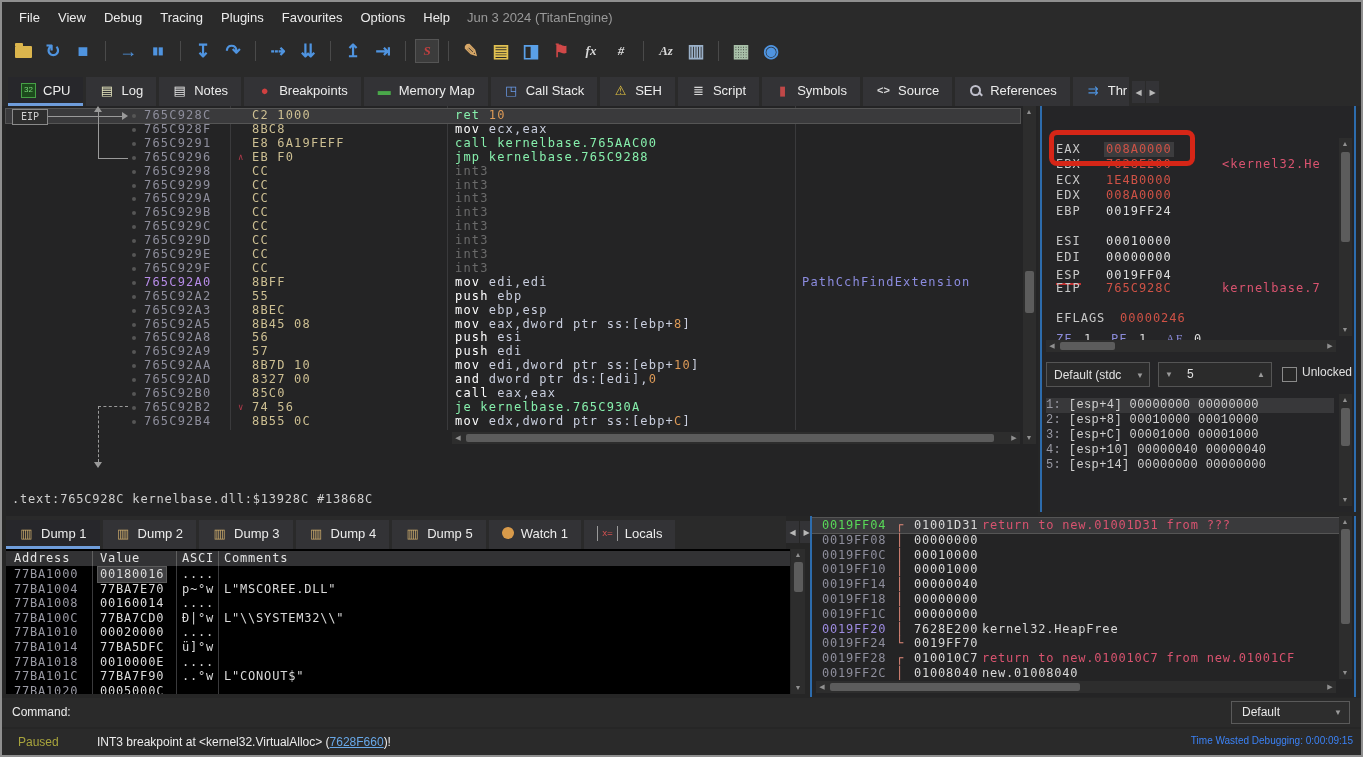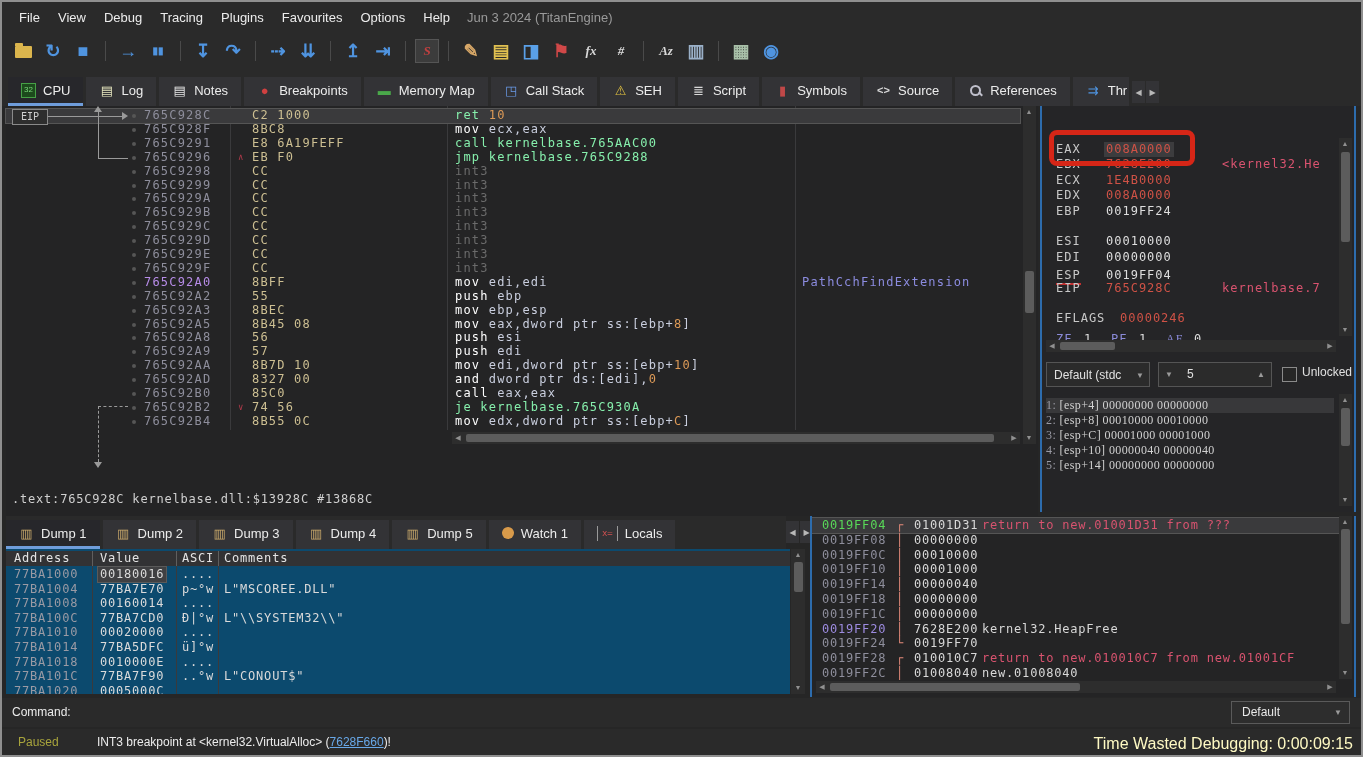--- a/index.html
+++ b/index.html
@@ -101,29 +101,29 @@
                  box-sizing:border-box;white-space:nowrap;overflow:hidden}
   #conv-dropdown .caret{position:absolute;right:5px;top:0;color:#9a9a9a;font-size:8px}
   #arg-spinner{position:absolute;left:116px;top:256px;width:114px;height:25px;background:#2b2b2b;
                border:1px solid #555;box-sizing:border-box;font-size:12px;color:#e0e0e0}
   #arg-spinner .dn{position:absolute;left:6px;top:0;line-height:23px;font-size:8px;color:#9a9a9a}
   #arg-spinner .val{position:absolute;left:28px;top:0;line-height:23px}
   #arg-spinner .up{position:absolute;right:6px;top:0;line-height:23px;font-size:8px;color:#9a9a9a}
   #unlock-box{position:absolute;left:240px;top:261px;width:13px;height:13px;border:1px solid #8a8a8a;background:#262626}
   #unlock-label{position:absolute;left:260px;top:259px;font-size:12px;color:#e0e0e0}
   .arow{position:absolute;left:4px;width:288px;height:15px;font-size:12px;letter-spacing:0.4px;
-        font-family:Liberation Serif, serif;line-height:15px;color:#d2d2d2;white-space:nowrap}
+        font-family:Liberation Mono, monospace;line-height:15px;color:#d2d2d2;white-space:nowrap}
   .arow.asel{background:#38383a}
   .arow .ai{color:#9a9aa4}
 
   
   #dump-tabbar{position:absolute;left:6px;top:516px;width:780px;height:33px;background:#2a2a2a;
                display:flex;align-items:flex-end}
   #dump-arrows{position:absolute;left:786px;top:521px;display:flex}
-  #dump-panel{position:absolute;left:6px;top:549px;width:784px;height:145px;background:#0c4a6e;overflow:hidden}
+  #dump-panel{position:absolute;left:6px;top:549px;width:784px;height:145px;background:#000000;overflow:hidden}
   #dump-header{position:absolute;left:0;top:2px;width:784px;height:15px;background:#323234}
   .dh{position:absolute;top:0;font-size:12px;letter-spacing:0.8px;color:#e4e4e4;
       font-family:"DejaVu Sans Mono",monospace;line-height:15px}
   .dcol{position:absolute;top:2px;width:1px;height:143px;background:#3a3a3c}
   .dcol.hdr{height:15px;background:#5f5f5f;z-index:2}
   .durow{position:absolute;left:0;width:784px;height:14.6px;font-size:12px;letter-spacing:0.8px;
          font-family:"DejaVu Sans Mono",monospace;line-height:14.6px;white-space:nowrap}
   .da{position:absolute;left:8px;color:#9a9aa4}
   .dv{position:absolute;left:94px;color:#dadada}
   .dv.sel{background:#404042;outline:1px solid #5a5a5a;padding:0 2px;left:92px}
@@ -153,21 +153,21 @@
   #cmd-profile{position:absolute;left:1229px;top:3px;width:119px;height:23px;background:#2d2d2d;
                border:1px solid #5a5a5a;box-sizing:border-box;font-size:12px;color:#e8e8e8;
                line-height:21px;padding-left:10px}
   #cmd-profile .caret{position:absolute;right:7px;top:0;color:#9a9a9a;font-size:8px}
 
   
   #statusbar{position:absolute;left:2px;top:729px;width:1359px;height:26px;background:#2a2a2a}
   #status-state{position:absolute;left:16px;top:6px;font-size:12px;color:#a8a43c}
   #status-msg{position:absolute;left:95px;top:6px;font-size:12px;color:#ececec}
   #status-link{color:#68a8e8;text-decoration:underline}
-  #status-time{position:absolute;right:8px;top:6px;font-size:16px;color:#fef9c3}
+  #status-time{position:absolute;right:8px;top:6px;font-size:10px;color:#3b82f6}
 
   
   #annot{position:absolute;left:1049px;top:130px;width:146px;height:36px;border:5px solid #d62617;
          border-radius:8px;box-sizing:border-box;z-index:40;pointer-events:none}
 </style>
 </head>
 <body>
 
 <div id="menubar">
   <div class="menu-item">File</div>

